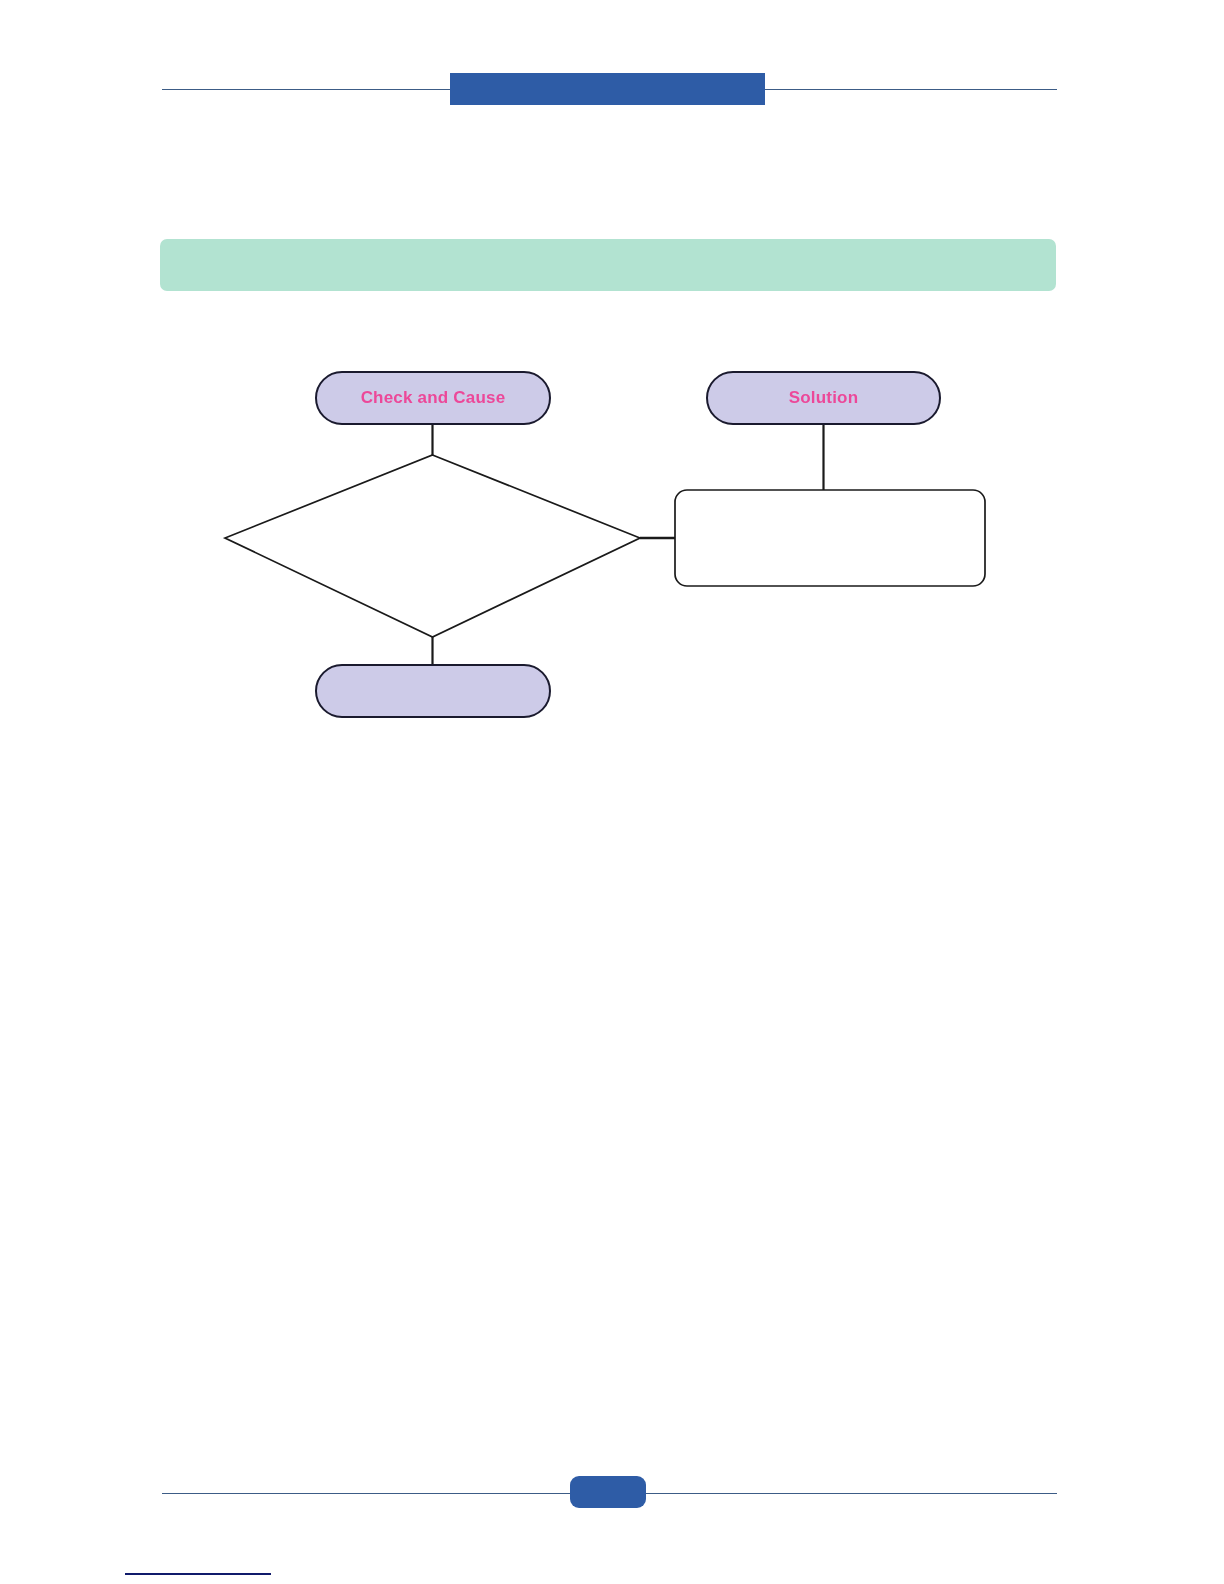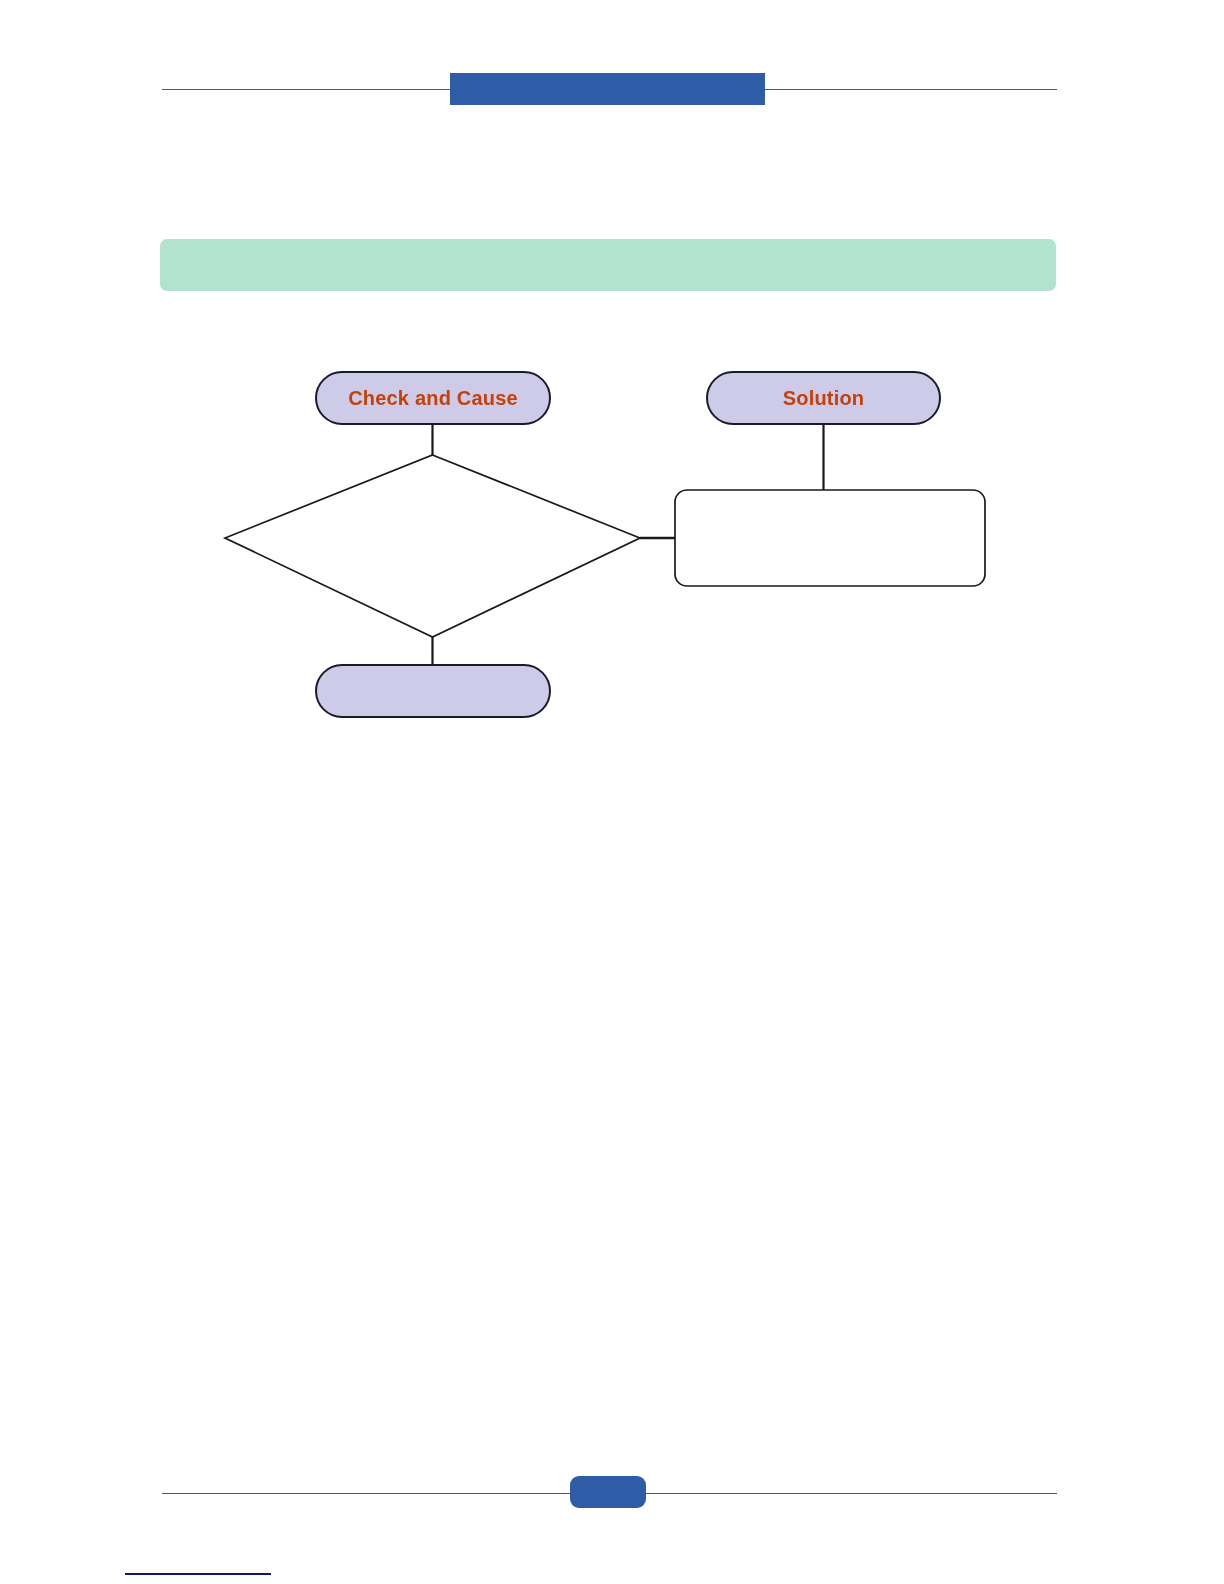--- a/index.html
+++ b/index.html
@@ -84,23 +84,23 @@
     position: absolute;
     left: 0;
     top: 0;
   }
 
   .node-label {
     position: absolute;
     display: flex;
     align-items: center;
     justify-content: center;
-    font-size: 20px;
-    font-weight: bold;
-    color: #c2410c;
+    font-size: 17px;
+    font-weight: bold;
+    color: #ec4899;
     letter-spacing: 0.2px;
     white-space: nowrap;
     pointer-events: none;
   }
   .shape-text {
     position: absolute;
     display: flex;
     align-items: center;
     justify-content: center;
     font-size: 14px;

